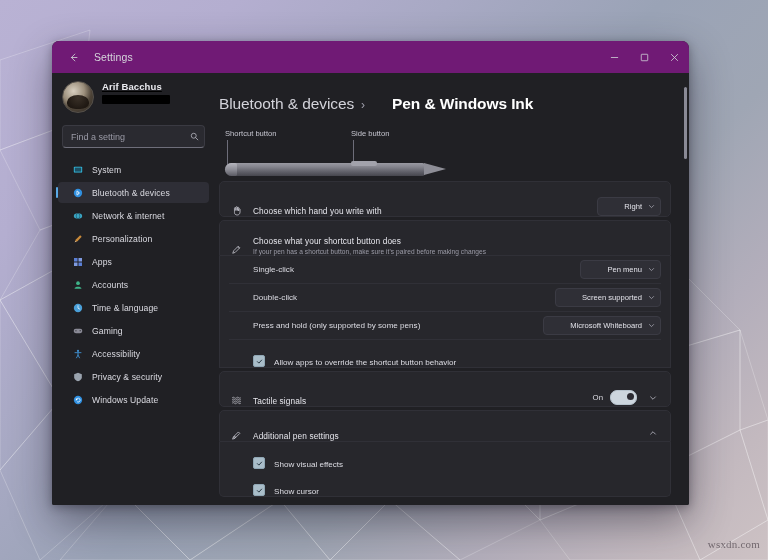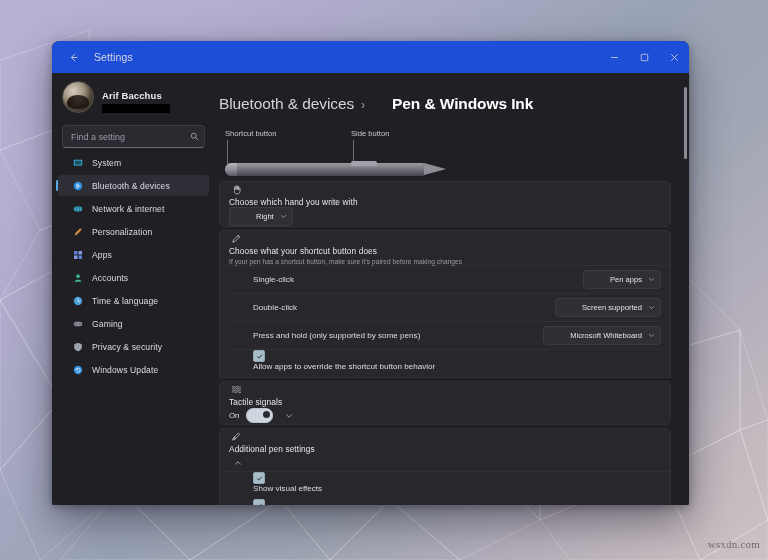--- a/index.html
+++ b/index.html
@@ -57,21 +57,21 @@
     box-shadow: 0 16px 40px rgba(20,18,30,0.45), 0 2px 10px rgba(20,18,30,0.35);
     overflow: hidden;
     display: flex;
     flex-direction: column;
   }
 
   
   #titlebar {
     height: 32px;
     flex: 0 0 32px;
-    background: #1d4ed8;
+    background: #701a75;
     display: flex;
     align-items: center;
     position: relative;
   }
   #back-btn {
     width: 26px;
     height: 26px;
     margin-left: 8px;
     display: flex;
     align-items: center;
@@ -113,24 +113,25 @@
   #sidebar {
     width: 163px;
     flex: 0 0 163px;
     background: #202024;
     padding: 0 0 0 0;
     display: flex;
     flex-direction: column;
   }
   #account {
     display: flex;
-    align-items: flex-end;
+    align-items: flex-start;
     padding: 8px 0 4px 10px;
     height: 44px;
     box-sizing: border-box;
+    text-decoration: underline;
   }
   #avatar {
     width: 30px;
     height: 30px;
     border-radius: 50%;
     flex: 0 0 30px;
     background:
       radial-gradient(circle at 35% 30%, #d8cfc0 0%, #9c8f7c 38%, #4e4438 62%, #2b2620 100%);
     border: 1px solid #55504a;
     position: relative;
@@ -181,21 +182,21 @@
     background: transparent;
     border: none;
     outline: none;
     color: #b6b6c0;
     font-size: 9px;
     font-family: "Liberation Sans", sans-serif;
   }
   #search-input::placeholder { color: #9a9aa6; }
   #search-icon { color: #b0b0ba; display: flex; }
 
-  #nav { margin-top: 4px; }
+  #nav { margin-top: 11px; }
   .nav-item {
     height: 21px;
     display: flex;
     align-items: center;
     padding-left: 14px;
     margin: 0 6px 2px 6px;
     border-radius: 4px;
     position: relative;
     box-sizing: border-box;
   }
@@ -323,25 +324,24 @@
     border: 1px solid #303037;
     border-radius: 5px;
     margin-bottom: 3px;
   }
   .card.attached-top { border-radius: 5px 5px 0 0; margin-bottom: 0; }
   .card.attached-mid { border-radius: 0; margin-bottom: 0; border-top: none; }
   .card.attached-bot { border-radius: 0 0 5px 5px; border-top: none; margin-bottom: 3px; }
 
   .row {
     display: flex;
-    align-items: flex-start;
+    align-items: flex-end;
     padding: 0 9px;
     min-height: 30px;
     box-sizing: border-box;
-    flex-direction: column;
   }
   .row.tall { min-height: 34px; }
   .row-icon {
     width: 15px;
     flex: 0 0 15px;
     display: flex;
     align-items: center;
     justify-content: center;
     color: #cfcfd8;
     margin-right: 9px;
@@ -419,25 +419,24 @@
     box-sizing: border-box;
   }
   .subrow-label {
     flex: 1 1 auto;
     font-size: 8.1px;
     color: #dedee5;
   }
 
   .checkrow {
     display: flex;
-    align-items: flex-start;
+    align-items: flex-end;
     padding: 0 9px 0 33px;
     min-height: 27px;
     box-sizing: border-box;
-    flex-direction: column;
   }
   .checkbox {
     width: 10px;
     height: 10px;
     flex: 0 0 10px;
     border-radius: 2px;
     background: #a9bdc9;
     border: 1px solid #8fa6b4;
     display: flex;
     align-items: center;
@@ -673,20 +672,29 @@
             <span class="nav-icon">
               <svg width="10" height="10" viewBox="0 0 12 12">
                   <rect x="0.8" y="3.4" width="10.4" height="5.2" rx="2.6" fill="#8a8a96"></rect>
                   <circle cx="8.6" cy="5.6" r="0.7" fill="#2b2b32"></circle>
                   <rect x="2.4" y="5.5" width="2.2" height="0.7" fill="#2b2b32"></rect>
                 </svg>
             </span>
             <span class="nav-label">Gaming</span>
           </div>
 
+          <div class="nav-item">
+            <span class="nav-icon">
+              <svg width="10" height="10" viewBox="0 0 12 12">
+                  <circle cx="6" cy="2.3" r="1.3" fill="#3f8fd0"></circle>
+                  <path d="M2.4 4.4 H9.6 M6 4.4 V7.4 M6 7.4 L4.2 10.6 M6 7.4 L7.8 10.6" stroke="#3f8fd0" stroke-width="1.1" fill="none" stroke-linecap="round"></path>
+                </svg>
+            </span>
+            <span class="nav-label">Accessibility</span>
+          </div>
 
           <div class="nav-item">
             <span class="nav-icon">
               <svg width="10" height="10" viewBox="0 0 12 12">
                   <path d="M6 0.9 L10.6 2.6 V6.2 C10.6 8.6 8.4 10.4 6 11.1 C3.6 10.4 1.4 8.6 1.4 6.2 V2.6 Z" fill="#9aa3ae"></path>
                 </svg>
             </span>
             <span class="nav-label">Privacy &amp; security</span>
           </div>
 
@@ -760,21 +768,21 @@
                 <div class="row-sub">If your pen has a shortcut button, make sure it's paired before making changes</div>
               </div>
             </div>
           </div>
 
           <div class="card attached-mid">
 
             <div class="subrow">
               <span class="subrow-label">Single-click</span>
               <div class="dropdown">
-                <span class="dropdown-label">Pen apps</span>
+                <span class="dropdown-label">Pen menu</span>
                 <span class="chev">
                   <svg width="7" height="7" viewBox="0 0 10 10" fill="none" stroke="currentColor" stroke-width="1.1">
                       <path d="M2 3.6 L5 6.6 L8 3.6" stroke-linecap="round" stroke-linejoin="round"></path>
                     </svg>
                 </span>
               </div>
             </div>
             <div class="divider-line"></div>
 
             <div class="subrow">

